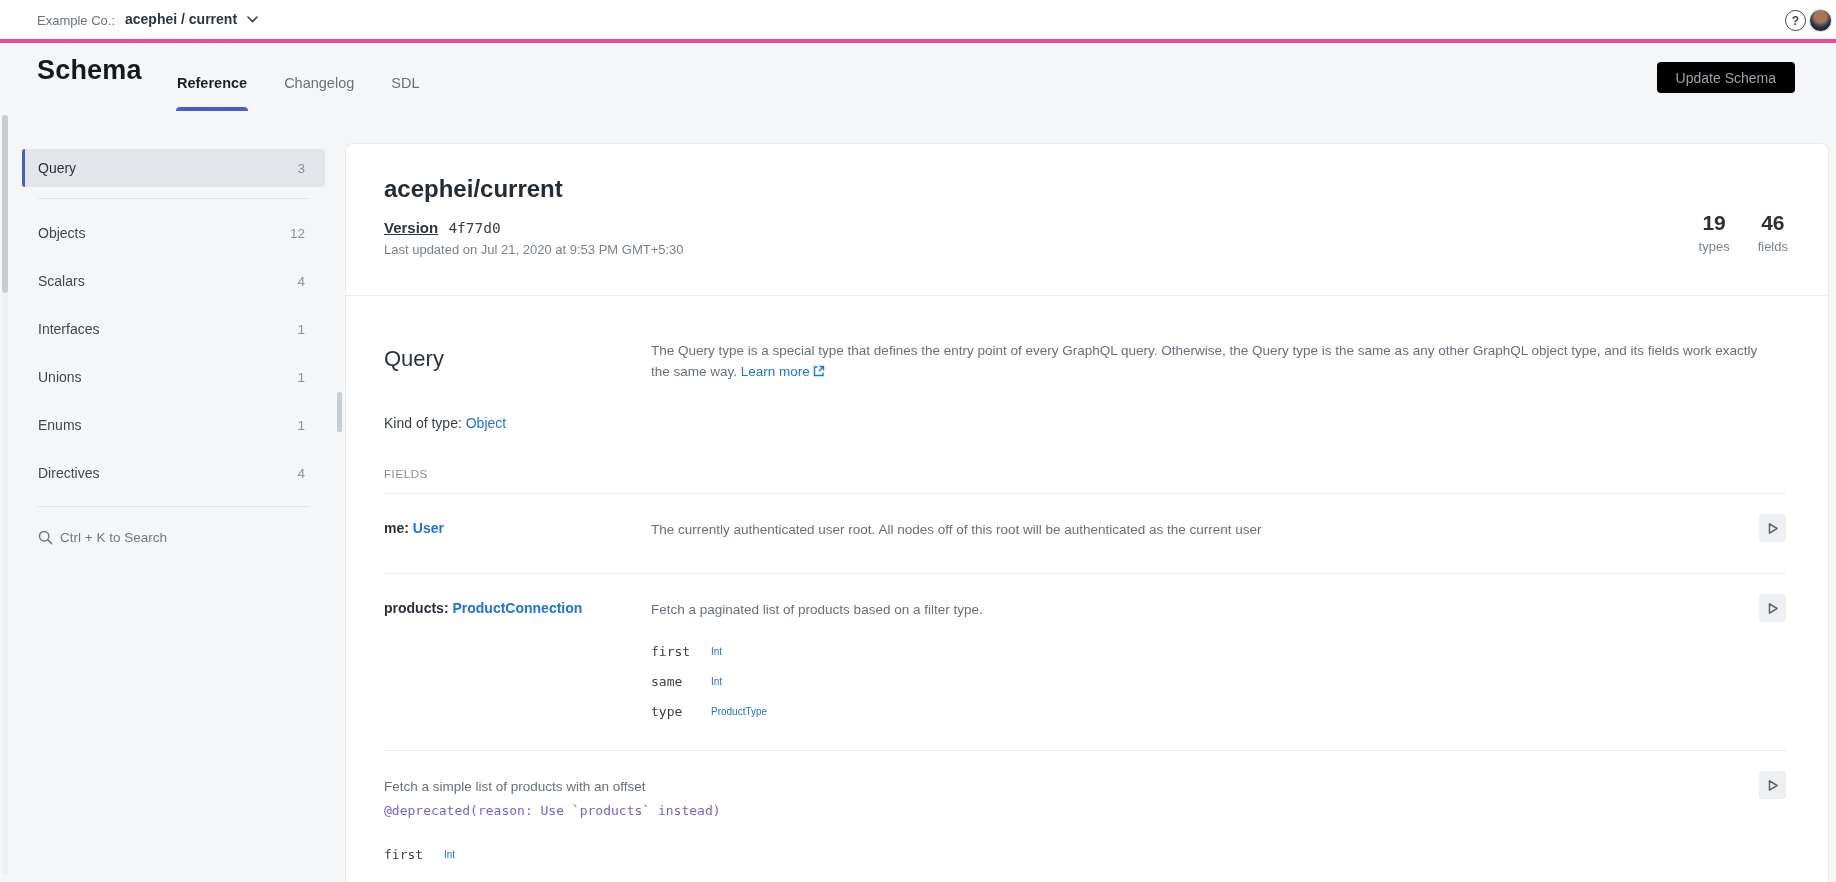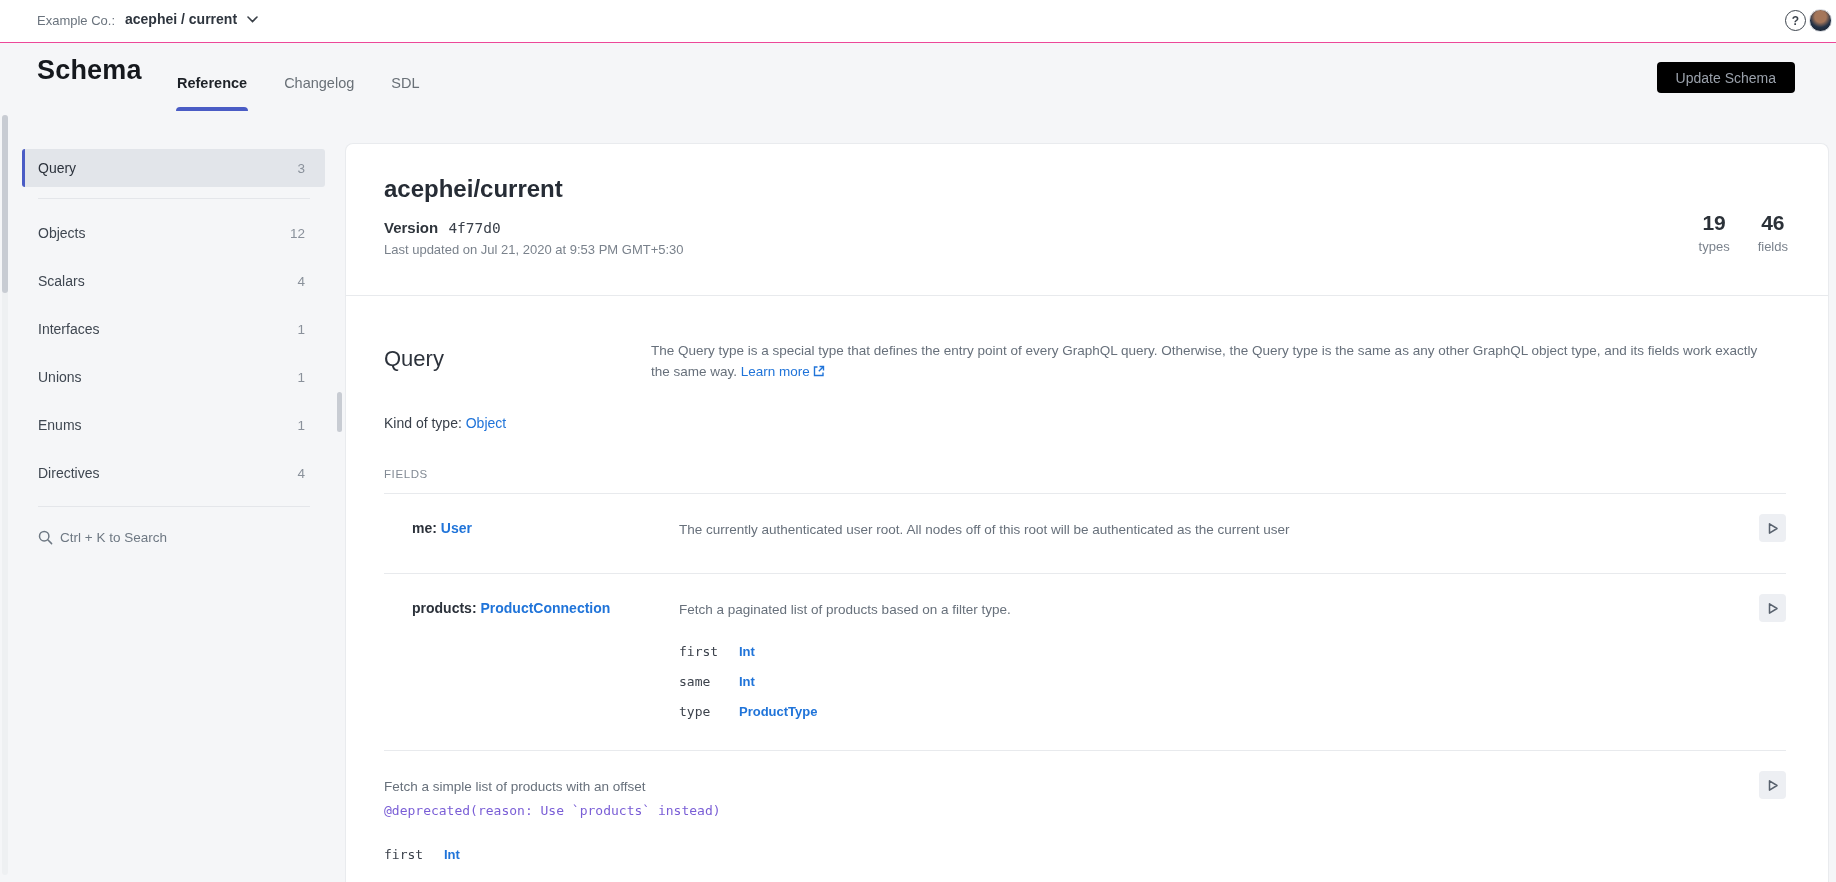--- a/index.html
+++ b/index.html
@@ -2,21 +2,21 @@
 <html><head>
 <meta charset="utf-8">
 <style>
   * { margin:0; padding:0; box-sizing:border-box; }
   html,body { width:1836px; height:882px; overflow:hidden; }
   body { font-family:"Liberation Sans", sans-serif; background:#f5f6f8; color:#2b313a; }
   .screen { position:relative; width:1836px; height:882px; overflow:hidden; }
 
   
   .topbar { position:absolute; top:0; left:0; width:1836px; height:43px; background:#ffffff;
-            border-bottom:1px solid #ec4899; }
+            border-bottom:4px solid #ec4899; }
   .org-label { position:absolute; left:37px; top:13px; font-size:13px; color:#6a737d; }
   .graph-picker { position:absolute; left:125px; top:11px; display:flex; align-items:center; gap:10px; cursor:pointer; }
   .graph-name { font-size:14px; font-weight:700; color:#2e353e; }
   .chev { width:11px; height:7px; }
   .help-circle { width:21px; height:21px; border:1.6px solid #3d444d; border-radius:50%;
                  display:flex; align-items:center; justify-content:center;
                  font-size:12px; font-weight:700; color:#3d444d; position:absolute; right:30px; top:10px; }
   .avatar { position:absolute; right:4px; top:9px; width:23px; height:23px; border-radius:50%;
             background: radial-gradient(circle at 50% 32%, #a5765a 0 32%, #243247 60%, #141a26 100%);
             border:1px solid #d7dadf; }
@@ -50,53 +50,53 @@
   .side-divider.post { margin:9px 0 0 16px; }
   .side-search { display:flex; gap:7px; margin:23px 0 0 16px; cursor:pointer; }
   .side-search span { font-size:13.5px; color:#6e7883; }
 
   
   .card { position:absolute; left:345px; top:143px; width:1484px; height:739px;
           background:#ffffff; border:1px solid #e9ebee; border-bottom:none; border-radius:8px 8px 0 0; }
   .card-head { position:relative; height:152px; border-bottom:1px solid #e8eaed; padding:31px 42px 0 38px; }
   .graph-title { font-size:24px; font-weight:700; color:#262c35; }
   .version-row { margin-top:16px; font-size:15px; color:#2f353c; }
-  .version-label { font-weight:700; }
+  .version-label { font-weight:700;text-decoration:underline; }
   .version-value { font-family:"DejaVu Sans Mono", monospace; font-size:14.5px; color:#3a404a; margin-left:6px; }
   .updated { margin-top:6px; font-size:13px; color:#7a828c; }
   .stats { position:absolute; right:40px; top:67px; display:flex; gap:28px; }
   .stat { text-align:center; }
   .stat .num { font-size:21px; font-weight:600; color:#2b3138; }
   .stat .lbl { margin-top:4px; font-size:13px; color:#7b838d; }
 
   .section-top { display:flex; padding:44px 42px 0 38px; }
   .type-name { width:267px; flex:none; font-size:22px; font-weight:400; color:#2c323b; margin-top:6px; }
   .type-desc { flex:1; font-size:13.5px; line-height:21px; color:#67707b; max-width:1110px; }
   a.blue, .blue { color:#2074d9; text-decoration:none; cursor:pointer; }
   .ext-ico { display:inline-block; vertical-align:-1px; margin-left:3px; }
   .kind-row { padding:33px 0 0 38px; font-size:14px; color:#39404a; }
   .kind-row .blue { font-weight:400; }
 
   .fields-label { margin:37px 42px 0 38px; font-size:11.5px; letter-spacing:.6px; color:#828a94;
                   padding-bottom:13px; border-bottom:1px solid #e8eaed; }
 
   .field-row { position:relative; display:flex; margin:0 42px 0 38px; padding:24px 0;
                border-bottom:1px solid #e8eaed; min-height:80px; }
-  .fcol-name { width:267px; flex:none; font-size:14px; padding-top:2px;margin-left:28px; }
+  .fcol-name { width:267px; flex:none; font-size:14px; padding-top:2px; }
   .fname { font-weight:700; color:#2b313a; }
   .fpunct { font-weight:700; color:#2b313a; }
   .ftype { font-weight:700; }
   .fcol-body { flex:1; padding-right:80px; }
   .fdesc { font-size:13.5px; line-height:20px; color:#67707b; padding-top:2px; }
   .fdep { margin-top:0; height:26px; display:flex; align-items:center;
           font-family:"DejaVu Sans Mono", monospace; font-size:13px; color:#7a5ed6; }
   .fargs { margin-top:16px; }
   .arg { display:flex; align-items:center; height:30px; }
   .arg-name { width:60px; flex:none; font-family:"DejaVu Sans Mono", monospace; font-size:13px; color:#3c424c; }
-  .arg-type { font-size:13px; font-weight:700;text-align:right; }
+  .arg-type { font-size:10px; font-weight:400;text-align:right; }
   .play-btn { position:absolute; right:0; top:20px; width:27px; height:28px; background:#edeff3;
               border:none; border-radius:4px; display:flex; align-items:center; justify-content:center;
               color:#59626e; font-size:14px; cursor:pointer; }
 </style>
 </head>
 <body>
 
 <div class="screen">
 
   <div class="topbar">

